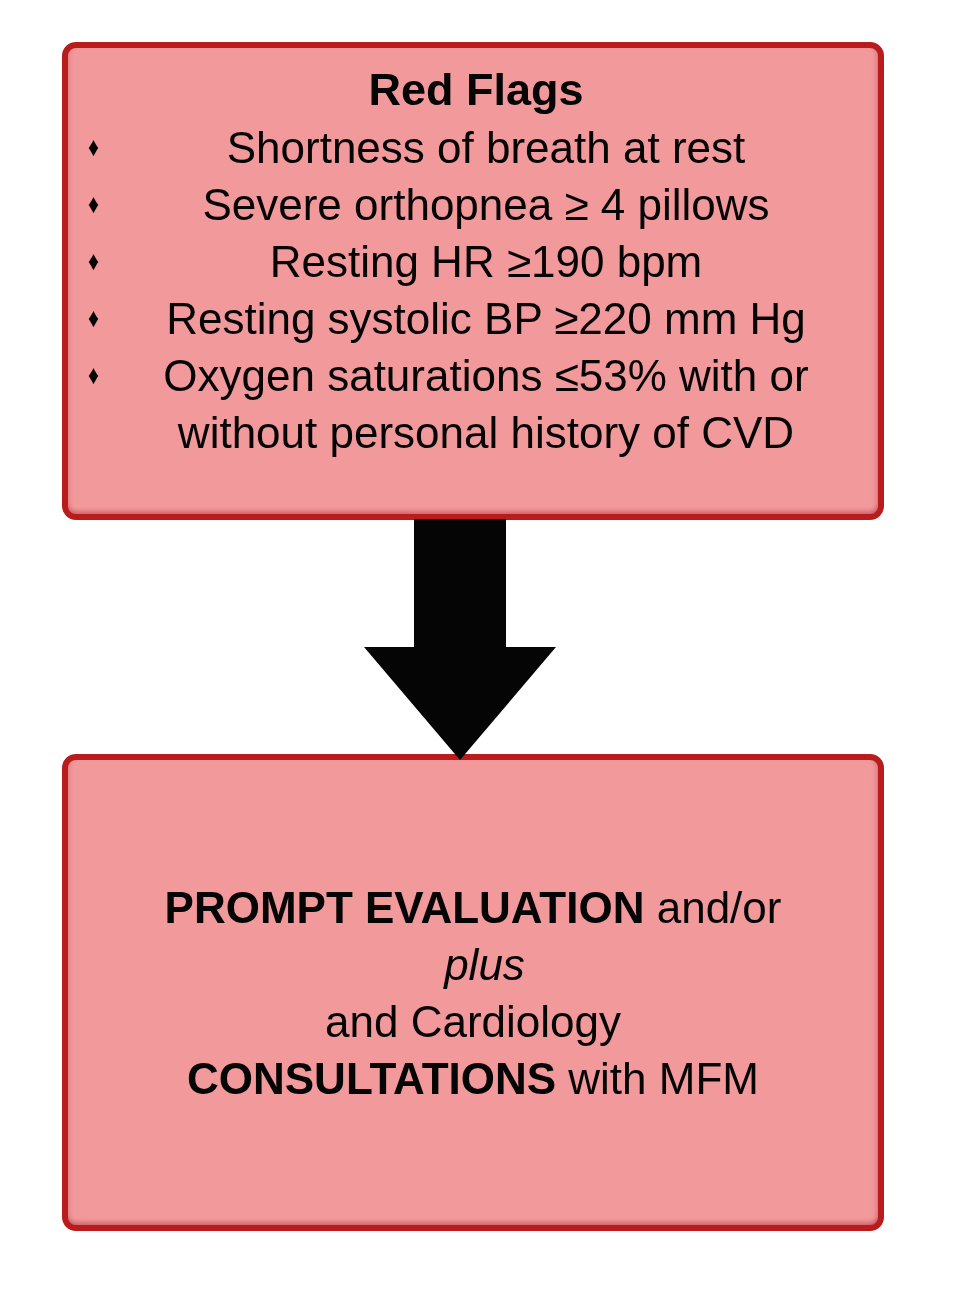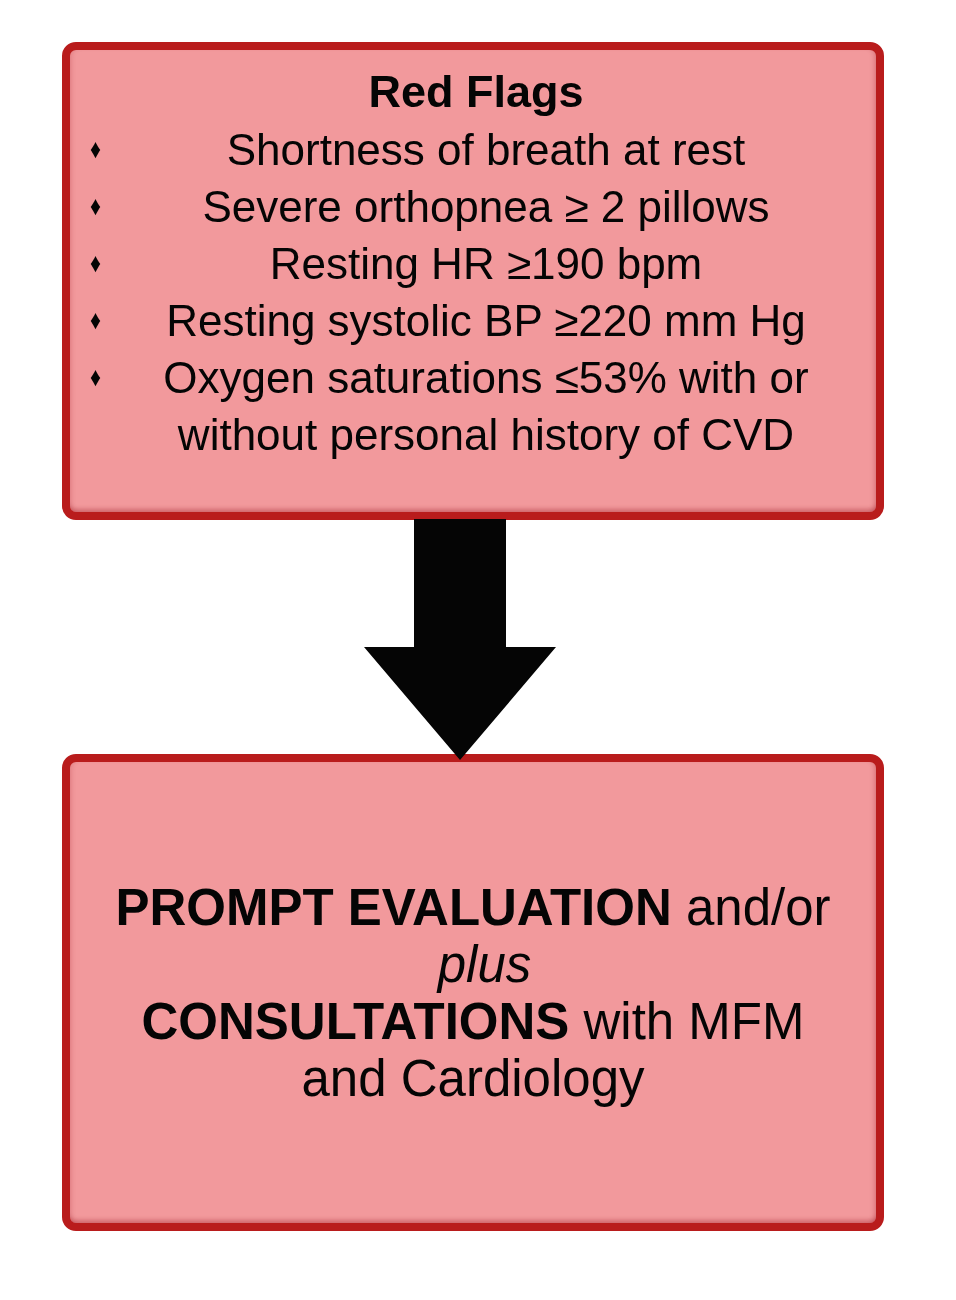--- a/index.html
+++ b/index.html
@@ -14,21 +14,21 @@
     font-family: "Liberation Sans", sans-serif;
     color: #050505;
     overflow: hidden;
   }
   .flow-box {
     position: absolute;
     left: 62px;
     width: 822px;
     box-sizing: border-box;
     background: #F2999C;
-    border: 8px solid #b91c1c;
+    border: 6px solid #b91c1c;
     border-radius: 14px;
     box-shadow: inset 0 -6px 4px -3px rgba(160, 35, 45, 0.40),
                 inset -5px 0 4px -3px rgba(160, 35, 45, 0.25),
                 inset 5px 0 4px -3px rgba(160, 35, 45, 0.18);
   }
   .box-top {
     top: 42px;
     height: 478px;
     padding: 13px 14px 0 20px;
   }
@@ -60,21 +60,21 @@
     line-height: 57px;
     transform: scaleX(0.8);
     transform-origin: left center;
   }
   .flag-text {
     flex: 1 1 auto;
     text-align: center;
   }
   .action-text {
     text-align: center;
-    font-size: 51px;
+    font-size: 44px;
     line-height: 57px;
     width: 100%;
   }
   .bold { font-weight: bold; }
   .italic { font-style: italic; padding-left: 23px; }
   .down-arrow {
     position: absolute;
     left: 363px;
     top: 519px;
     width: 194px;
@@ -87,21 +87,21 @@
 
 <div class="flow-box box-top">
   <div class="box-title">Red Flags</div>
   <div class="flag-list">
     <div class="flag-item">
       <span class="bullet">♦</span>
       <span class="flag-text">Shortness of breath at rest</span>
     </div>
     <div class="flag-item">
       <span class="bullet">♦</span>
-      <span class="flag-text">Severe orthopnea ≥ 2 pillows</span>
+      <span class="flag-text">Severe orthopnea ≥ 4 pillows</span>
     </div>
     <div class="flag-item">
       <span class="bullet">♦</span>
       <span class="flag-text">Resting HR ≥190 bpm</span>
     </div>
     <div class="flag-item">
       <span class="bullet">♦</span>
       <span class="flag-text">Resting systolic BP ≥220 mm Hg</span>
     </div>
     <div class="flag-item">
@@ -112,16 +112,16 @@
 </div>
 
 <svg class="down-arrow" viewBox="0 0 194 242" xmlns="http://www.w3.org/2000/svg" aria-hidden="true">
   <polygon points="51,0 143,0 143,128 193,128 97,241 1,128 51,128" fill="#050505"></polygon>
 </svg>
 
 <div class="flow-box box-bottom">
   <div class="action-text">
     <div><span class="bold">PROMPT EVALUATION</span><span> and/or</span></div>
     <div class="italic">plus</div>
+    <div>and Cardiology</div>
     <div><span class="bold">CONSULTATIONS</span><span> with MFM</span></div>
-    <div>and Cardiology</div>
   </div>
 </div>
 
 </body></html>

